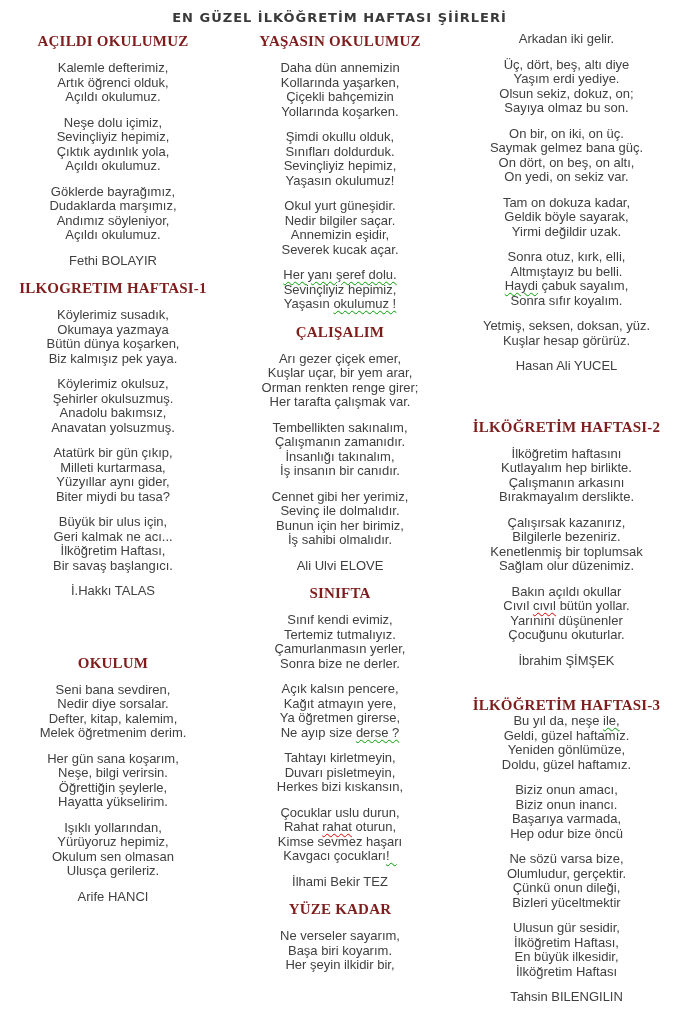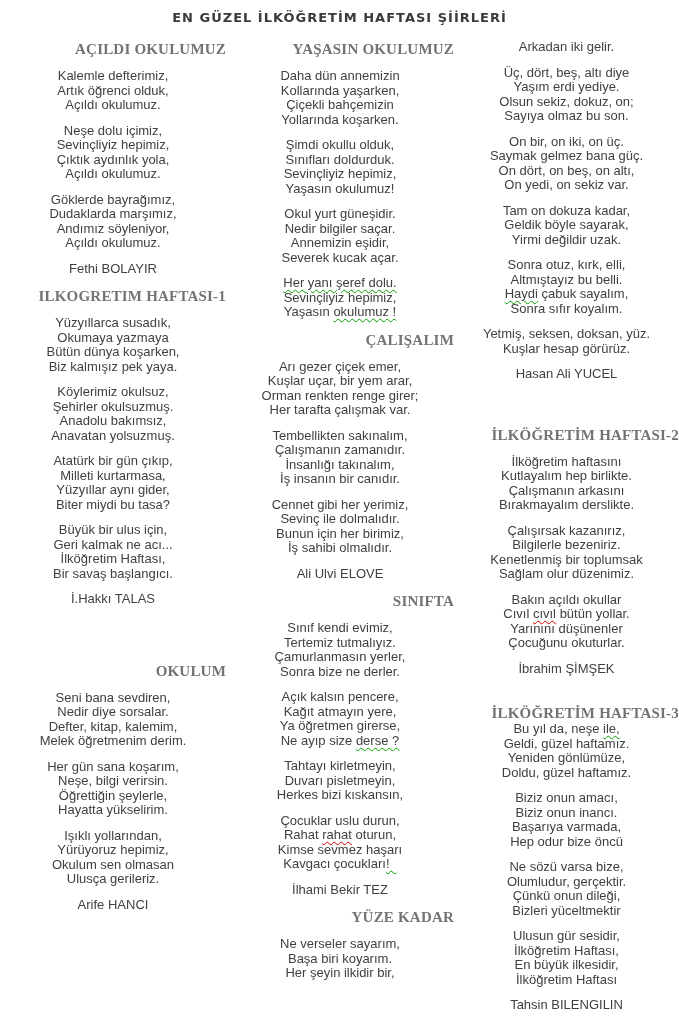--- a/index.html
+++ b/index.html
@@ -6,42 +6,41 @@
   body {
     width: 679px;
     height: 1018px;
     background: #ffffff;
     font-family: "Liberation Sans", sans-serif;
     font-size: 13px;
     color: #404040;
     overflow: hidden;
   }
   .main-title {
-    margin: 10px 0 15px;
+    margin: 10px 0 7px;
     text-align: center;
     font-family: "DejaVu Sans", sans-serif;
     font-size: 13px;
     font-weight: bold;
     letter-spacing: 1px;
     color: #3a3a3a;
   }
   .columns { display: flex; align-items: flex-start; }
   .column { text-align: center; box-sizing: border-box; }
   .column.c0 { width: 226px; }
   .column.c1 { width: 228px; }
   .column.c2 { width: 225px; }
   .poem-title {
     font-family: "Liberation Serif", serif;
     font-size: 15px;
     font-weight: bold;
-    color: #737373;
+    color: #7f1d1d;
     line-height: 18px;
     letter-spacing: 0.2px;
     margin: 0 0 11px;
-    text-align: right;
   }
   .poem-title.tight { margin-bottom: 0; margin-top: 28px; }
   .stanza { margin: 0 0 11px; }
   .stanza p { margin: 0; line-height: 14.5px; }
   .author { margin: 0 0 11px; line-height: 14.5px; }
   .spacer { width: 100%; }
   .mark-green {
     text-decoration-line: underline;
     text-decoration-style: wavy;
     text-decoration-color: #00a000;
@@ -76,21 +75,21 @@
       </div>
       <div class="stanza">
         <p>Göklerde bayrağımız,</p>
         <p>Dudaklarda marşımız,</p>
         <p>Andımız söyleniyor,</p>
         <p>Açıldı okulumuz.</p>
       </div>
       <div class="author">Fethi BOLAYIR</div>
       <h2 class="poem-title">ILKOGRETIM HAFTASI-1</h2>
       <div class="stanza">
-        <p>Yüzyıllarca susadık,</p>
+        <p>Köylerimiz susadık,</p>
         <p>Okumaya yazmaya</p>
         <p>Bütün dünya koşarken,</p>
         <p>Biz kalmışız pek yaya.</p>
       </div>
       <div class="stanza">
         <p>Köylerimiz okulsuz,</p>
         <p>Şehirler okulsuzmuş.</p>
         <p>Anadolu bakımsız,</p>
         <p>Anavatan yolsuzmuş.</p>
       </div>

